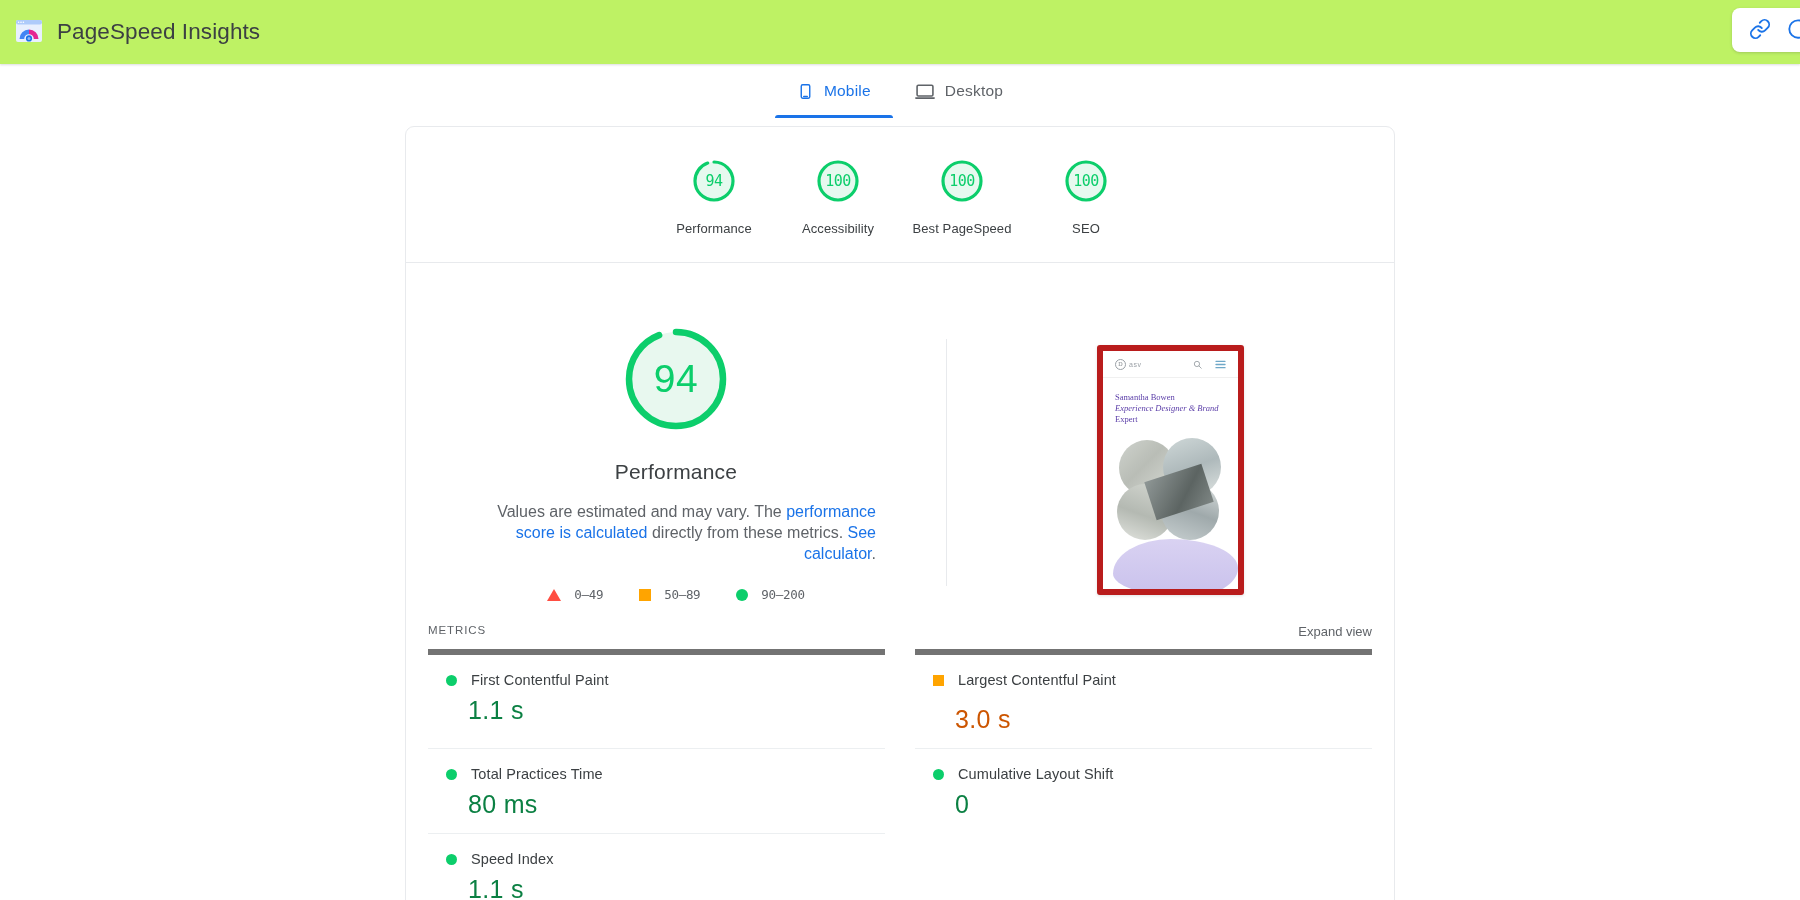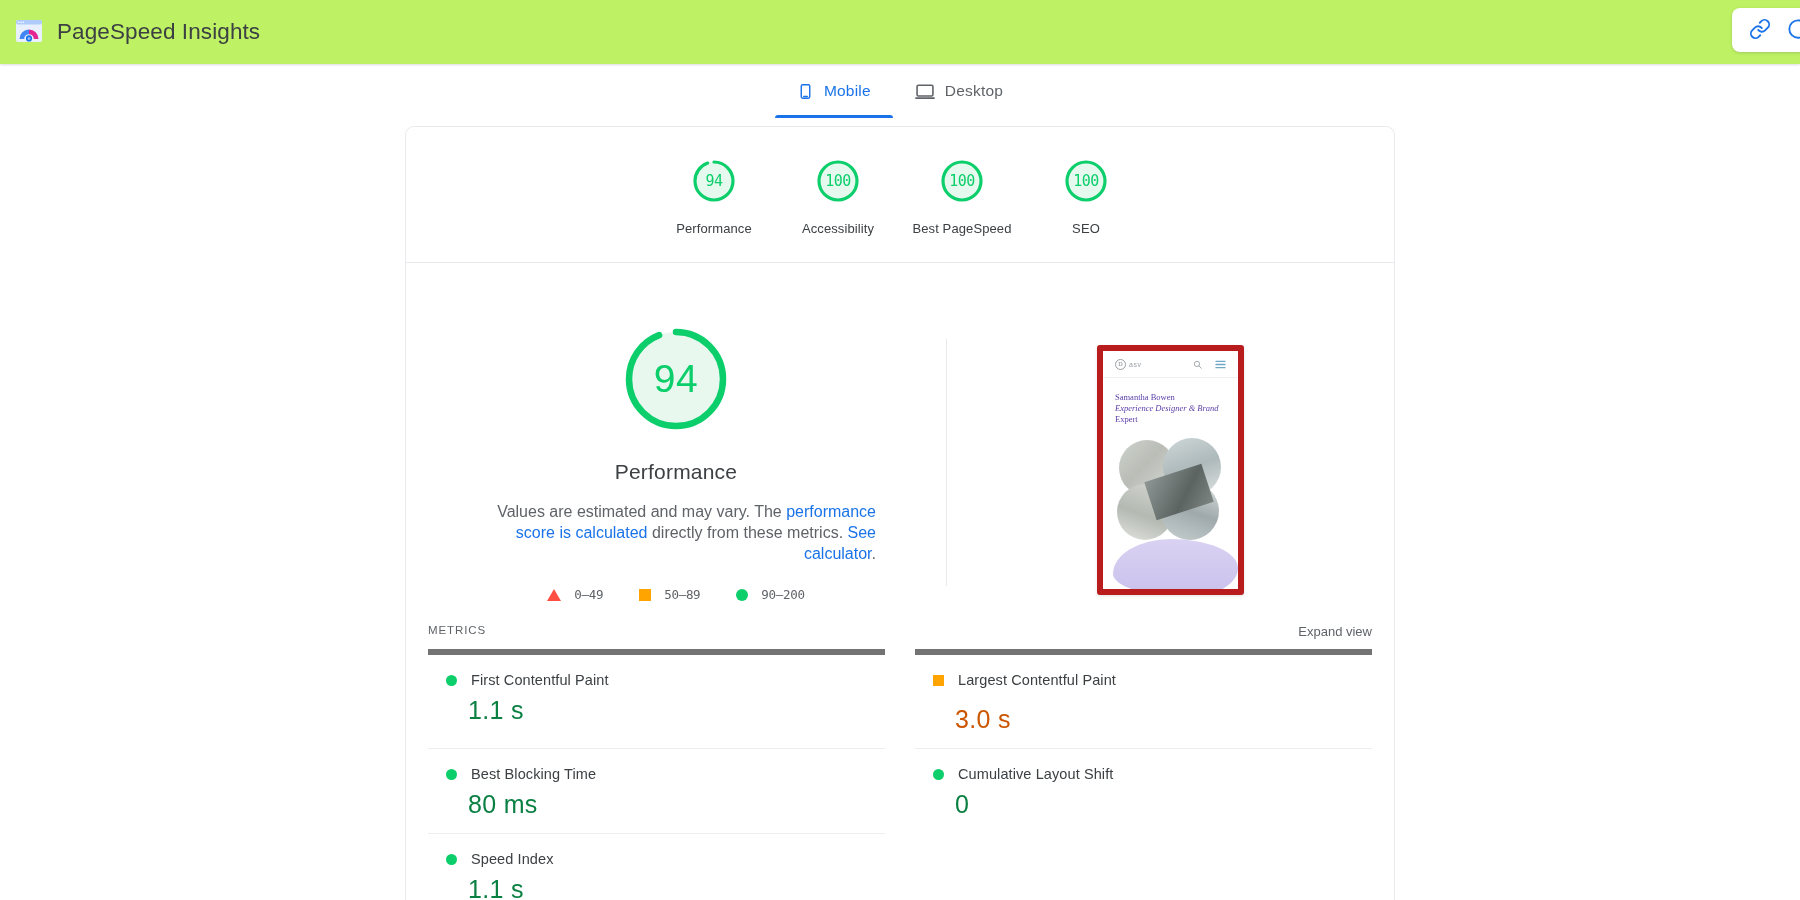--- a/index.html
+++ b/index.html
@@ -556,21 +556,21 @@
         <div class="metric-row-top">
           <span class="m-sq"></span>
           <span class="metric-name">Largest Contentful Paint</span>
         </div>
         <div class="metric-value avg">3.0 s</div>
       </div>
 
       <div class="metric-cell">
         <div class="metric-row-top">
           <span class="m-dot"></span>
-          <span class="metric-name">Best Blocking Time</span>
+          <span class="metric-name">Total Practices Time</span>
         </div>
         <div class="metric-value good">80 ms</div>
       </div>
 
       <div class="metric-cell">
         <div class="metric-row-top">
           <span class="m-dot"></span>
           <span class="metric-name">Cumulative Layout Shift</span>
         </div>
         <div class="metric-value good">0</div>

